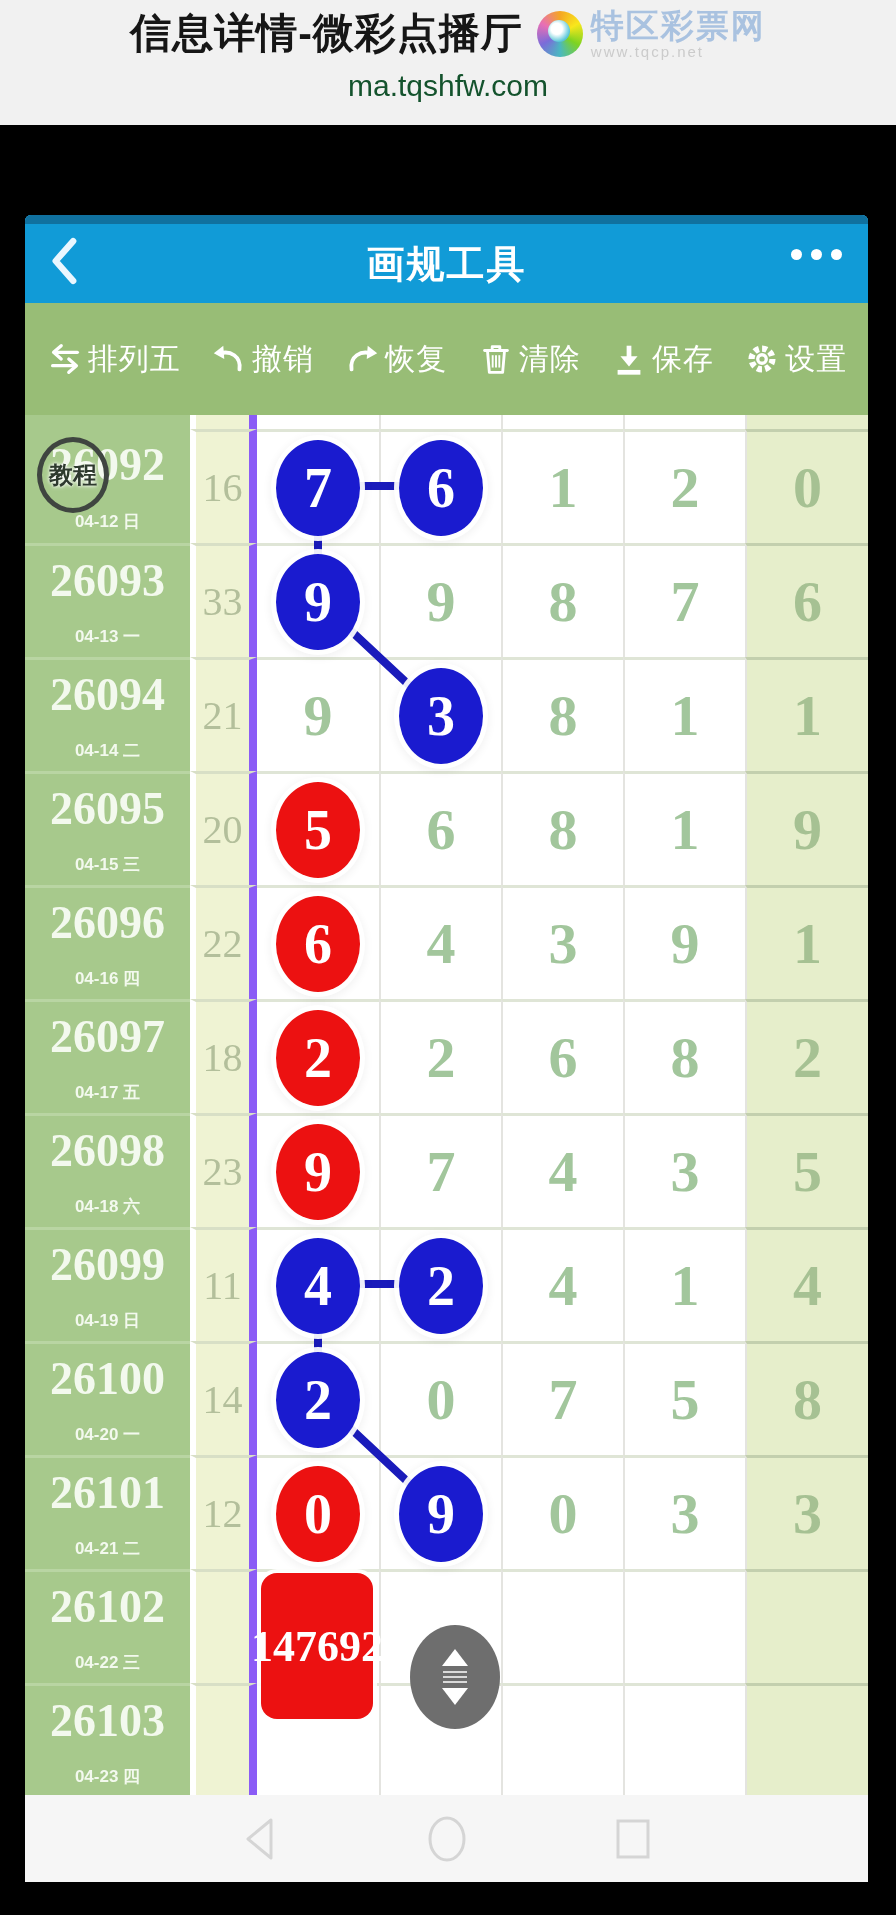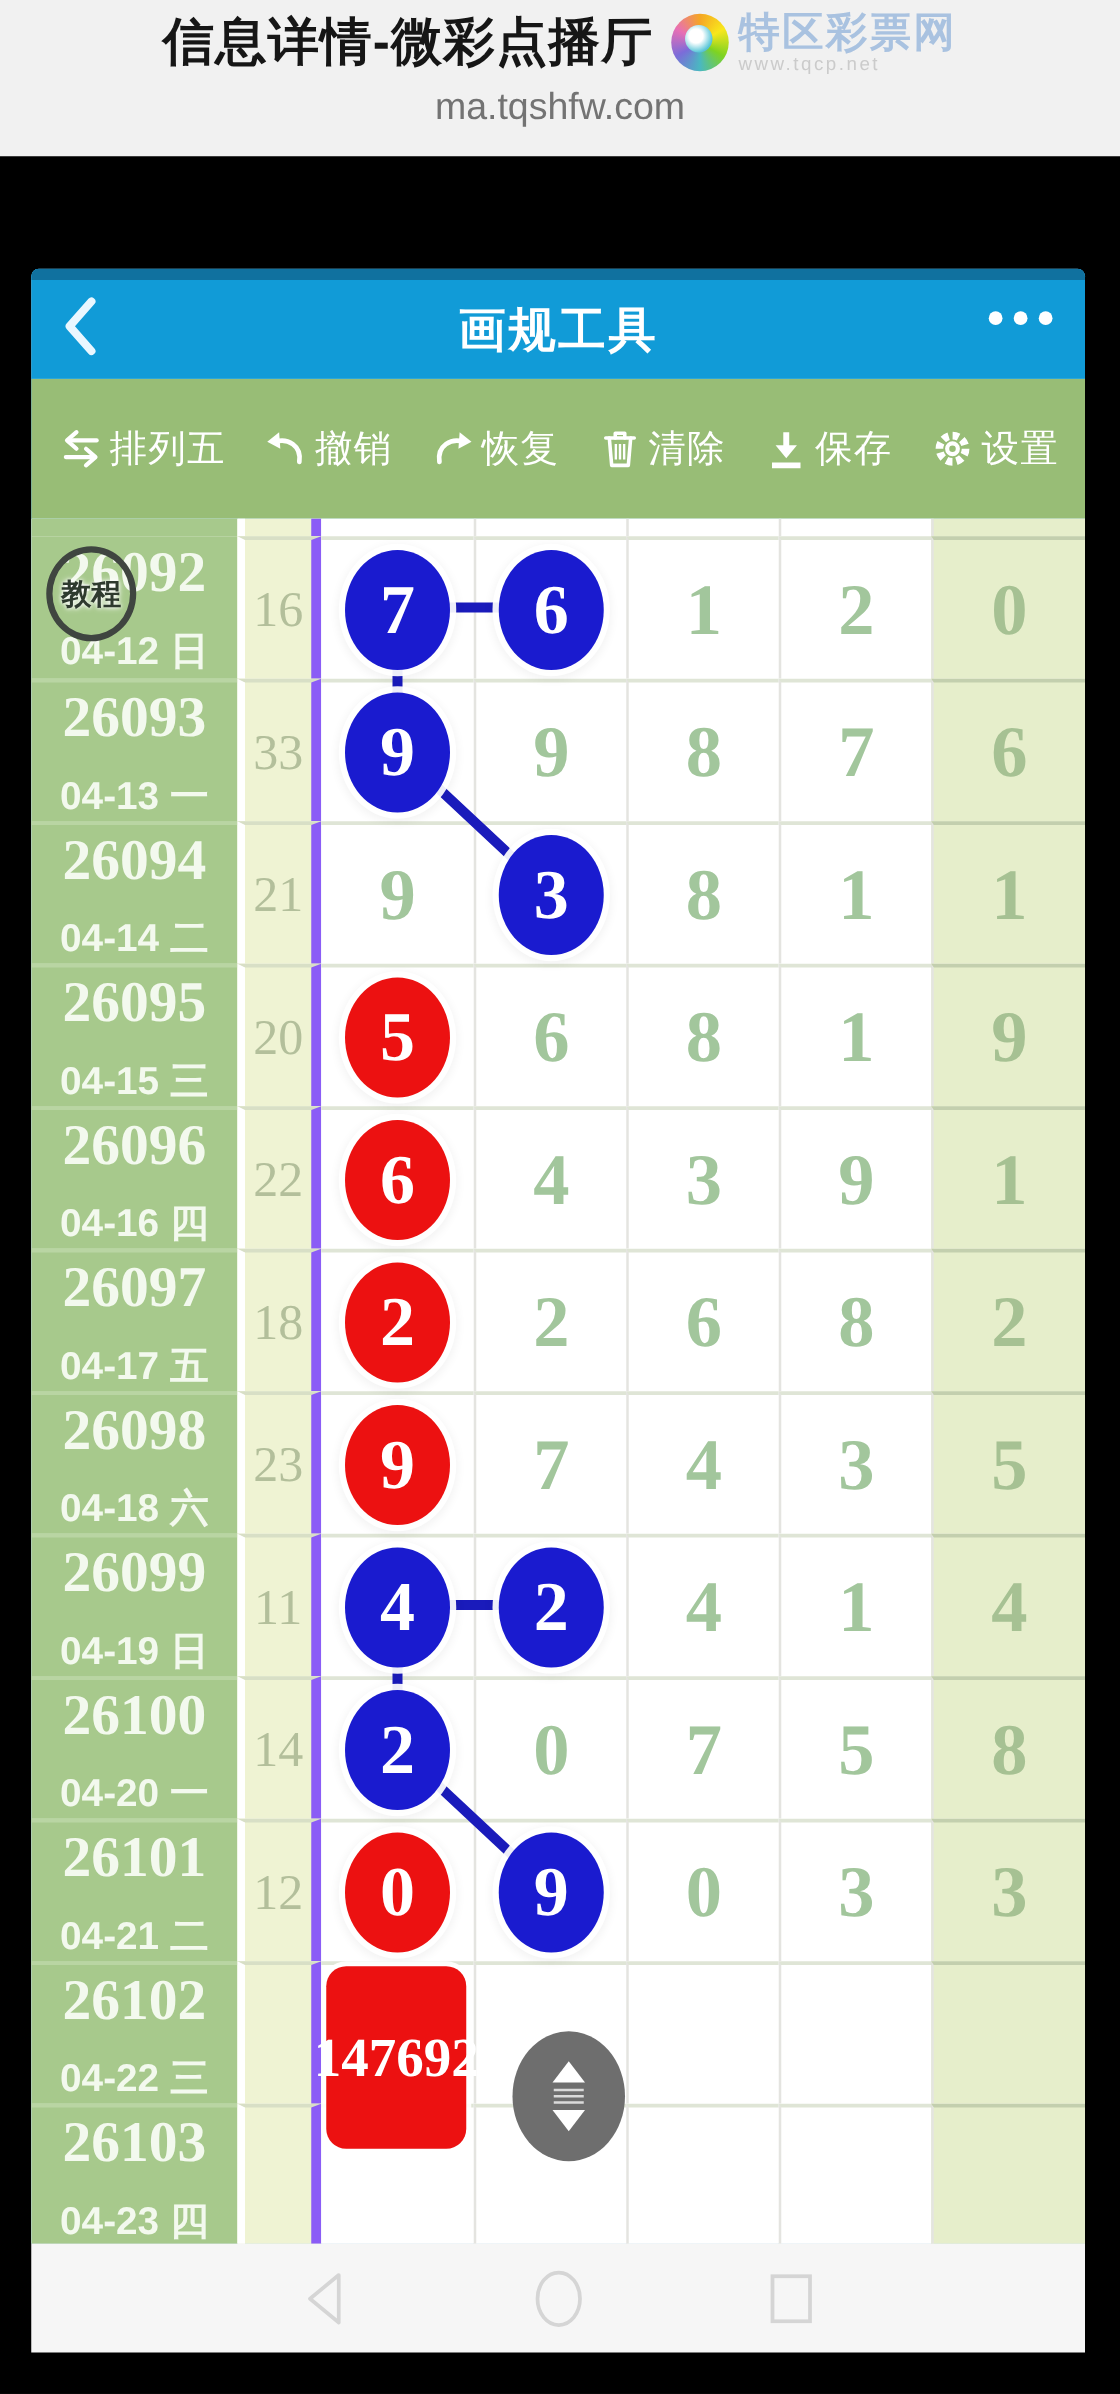--- a/index.html
+++ b/index.html
@@ -12,21 +12,21 @@
   .page-title{font-size:41px;font-weight:700;color:#161616;letter-spacing:1px;}
   .logo-wrap{display:flex;align-items:center;gap:8px;}
   .swirl{width:46px;height:46px;border-radius:50%;
     background:conic-gradient(#f5a623,#f8e71c,#7ed321,#4ab8c1,#7b6cd9,#e86fb5,#f5a623);
     position:relative;}
   .swirl::after{content:"";position:absolute;left:11px;top:9px;width:22px;height:22px;
     border-radius:50%;background:radial-gradient(circle at 40% 40%,#fff 30%,#58c6d8 70%,#8a6fd0 100%);}
   .logo-text{display:flex;flex-direction:column;line-height:1;}
   .logo-name{font-size:33px;font-weight:700;color:#a9c2e0;letter-spacing:2px;}
   .logo-url{font-size:15px;color:#cbcbcb;letter-spacing:2px;margin-top:2px;}
-  .page-url{text-align:center;font-size:30px;color:#737373;margin-top:8px;}
+  .page-url{text-align:center;font-size:30px;color:#14532d;margin-top:8px;}
 
   
   #app{position:absolute;left:25px;top:215px;width:843px;height:1580px;
     border-radius:6px 6px 0 0;overflow:hidden;background:#7dd3fc;}
   #appbar{position:relative;height:88px;background:var(--accent-blue);}
   #statusline{height:9px;background:#10719f;}
   .app-title{position:absolute;left:0;right:0;top:24px;text-align:center;
     font-size:38px;font-weight:700;color:#fff;letter-spacing:2px;}
   .back-btn{position:absolute;left:18px;top:18px;width:44px;height:56px;cursor:pointer;}
   .more-btn{position:absolute;right:26px;top:34px;display:flex;gap:9px;cursor:pointer;}
@@ -40,21 +40,21 @@
   .tool .tlabel{font-size:30px;color:#fff;letter-spacing:1px;}
 
   
   #table-area{position:relative;width:843px;height:1380px;background:#fff;}
   .t-row{display:flex;height:114px;}
   .t-row.strip{height:14px;}
   .cell{box-sizing:border-box;display:flex;align-items:center;justify-content:center;}
   .c-period{width:165px;background:var(--period-green);flex-direction:column;line-height:1.05;}
   .t-row:not(.strip)~.t-row .c-period{border-top:3px solid #b9d5a3;}
   .period-num{font-family:"Liberation Serif","DejaVu Serif",serif;font-size:46px;font-weight:700;color:#f3f9ee;}
-  .period-date{font-size:31px;font-weight:700;color:#f3f9ee;margin-top:23px;}
+  .period-date{font-size:17px;font-weight:700;color:#f3f9ee;margin-top:23px;}
   .c-sum{width:67px;background:var(--sum-bg);border-left:6px solid #fff;border-right:8px solid #8b5cf6;}
   .t-row~.t-row .c-sum{border-top:3px solid #d8dfc6;}
   .sum-val{font-family:"Liberation Serif","DejaVu Serif",serif;font-size:40px;color:#b3bf9b;}
   .c-d{width:122px;background:#fff;border-left:2px solid #e4e4e0;position:relative;}
   .c-d.first{border-left:none;}
   .c-d.last{width:123px;background:var(--col5-bg);}
   .t-row~.t-row .c-d{border-top:3px solid #dfe5d6;}
   .t-row~.t-row .c-d.last{border-top:3px solid #c3cfae;}
   .digit{font-family:"Liberation Serif","DejaVu Serif",serif;font-size:58px;font-weight:700;color:var(--digit-green);}
   .c-d.last .digit{color:#a6c193;}

